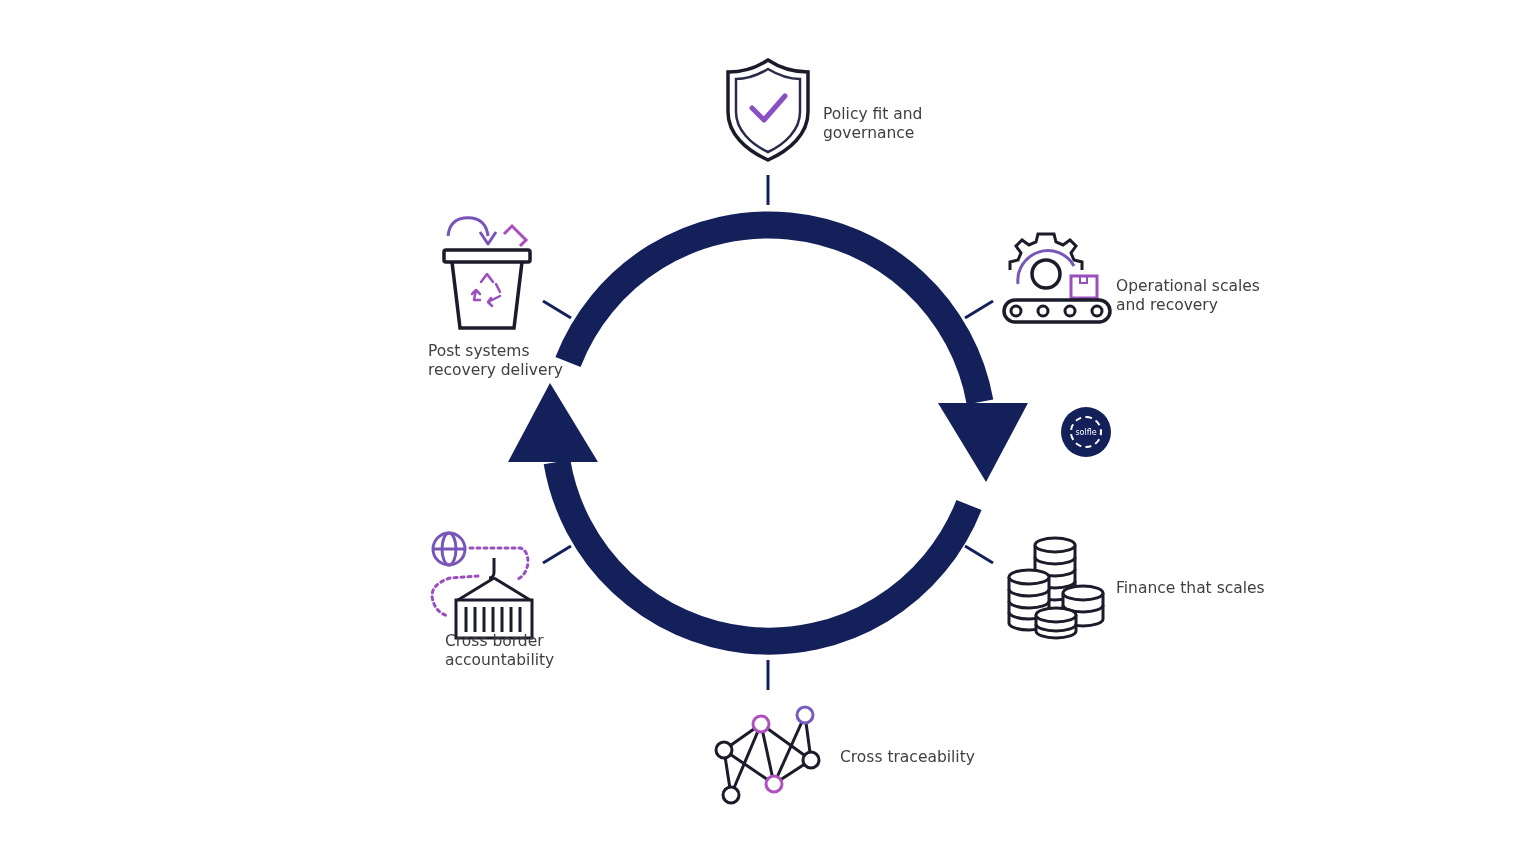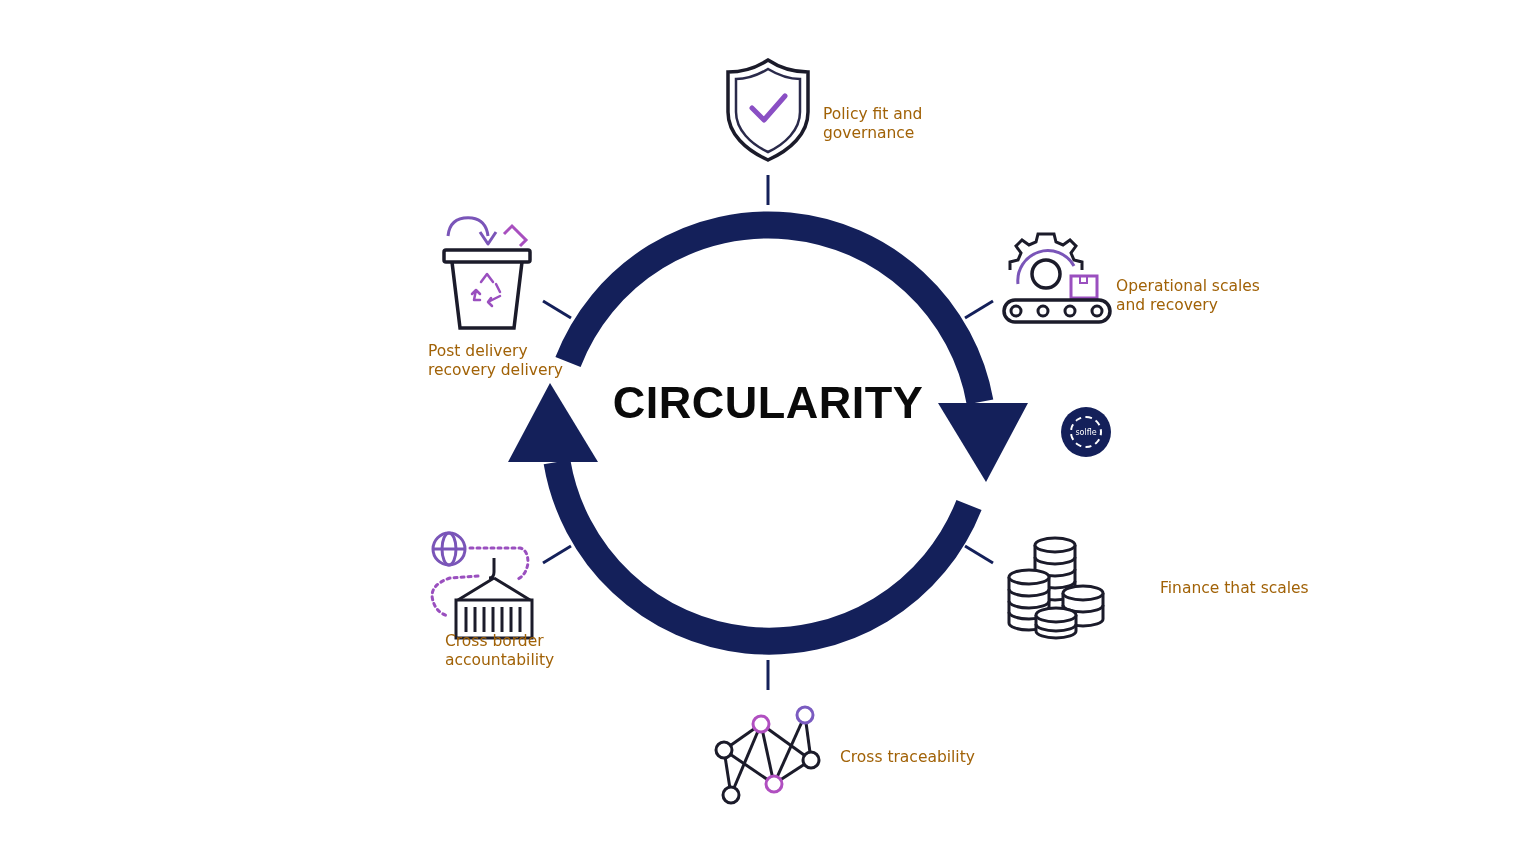--- a/index.html
+++ b/index.html
@@ -17,21 +17,21 @@
     font-family: "Liberation Sans", sans-serif;
     font-weight: 700; font-size: 45px; line-height: 46px;
     color: #0a0a0a; letter-spacing: 0.5px;
   }
   .title span { display: block; }
   .node { position: absolute; }
   .node svg { position: absolute; }
   .label {
     position: absolute;
     font-family: "DejaVu Sans", sans-serif;
-    font-size: 15.5px; line-height: 19px; color: #a16207;
+    font-size: 15.5px; line-height: 19px; color: #404040;
     white-space: nowrap;
   }
   .label span { display: block; }
   .badge {
     position: absolute; left: 1061px; top: 407px; width: 50px; height: 50px;
     border-radius: 50%; background: #14205a;
     display: flex; align-items: center; justify-content: center;
   }
   .badge-inner {
     width: 32px; height: 32px; border-radius: 50%;
@@ -62,21 +62,20 @@
     </g>
     <g fill="#14205a">
 
       <polygon points="938,403 1028,403 986,482"></polygon>
 
       <polygon points="508,462 598,462 550,383"></polygon>
     </g>
   </svg>
 
   <div class="title">
-    <span>CIRCULARITY</span>
   </div>
 
   <div class="node">
     <svg style="left:722px;top:56px" width="92" height="108" viewBox="0 0 92 108">
       <path d="M46 4 C34 12 20 16 6 16 L6 56 C6 78 24 94 46 104 C68 94 86 78 86 56 L86 16 C72 16 58 12 46 4 Z" fill="none" stroke="#1b1b2a" stroke-width="3.5"></path>
       <path d="M46 13 C36 19 24 23 14 23 L14 56 C14 74 29 88 46 96 C63 88 78 74 78 56 L78 23 C68 23 56 19 46 13 Z" fill="none" stroke="#2a2a4a" stroke-width="2.5"></path>
       <path d="M30 52 L42 64 L63 40" fill="none" stroke="#8a4fc4" stroke-width="5" stroke-linecap="round" stroke-linejoin="round"></path>
     </svg>
     <div class="label" style="left:823px;top:105px">
       <span>Policy fit and</span>
@@ -121,21 +120,21 @@
 
         <path d="M60 58 L60 84 A20 7 0 0 0 100 84 L100 58"></path>
         <ellipse cx="80" cy="58" rx="20" ry="7"></ellipse>
         <path d="M60 70 A20 7 0 0 0 100 70" fill="none"></path>
 
         <path d="M33 80 L33 96 A20 7 0 0 0 73 96 L73 80"></path>
         <ellipse cx="53" cy="80" rx="20" ry="7"></ellipse>
         <path d="M33 89 A20 7 0 0 0 73 89" fill="none"></path>
       </g>
     </svg>
-    <div class="label" style="left:1160px;top:579px">
+    <div class="label" style="left:1116px;top:579px">
       <span>Finance that scales</span>
     </div>
   </div>
 
   <div class="node">
     <svg style="left:710px;top:700px" width="115" height="110" viewBox="0 0 115 110">
       <g stroke="#1b1b2a" stroke-width="3" fill="none">
         <line x1="14" y1="50" x2="51" y2="24"></line>
         <line x1="14" y1="50" x2="21" y2="95"></line>
         <line x1="14" y1="50" x2="64" y2="84"></line>
@@ -196,18 +195,18 @@
         <rect x="4" y="40" width="86" height="12" rx="2"></rect>
         <path d="M12 52 L20 118 L74 118 L82 52" fill="none"></path>
       </g>
       <g stroke="#9a4fbf" stroke-width="2.5" fill="none" stroke-linecap="round" stroke-linejoin="round">
         <path d="M41 72 L47 64 L53 72 M56 74 L60 82"></path>
         <path d="M60 86 L48 92 M51 88 L48 92 L52 96"></path>
         <path d="M40 90 L34 90 L36 80 M32 84 L36 80 L40 84"></path>
       </g>
     </svg>
     <div class="label" style="left:428px;top:342px">
-      <span>Post delivery</span>
+      <span>Post systems</span>
       <span>recovery delivery</span>
     </div>
   </div>
 
 </div>
 
 </body></html>

